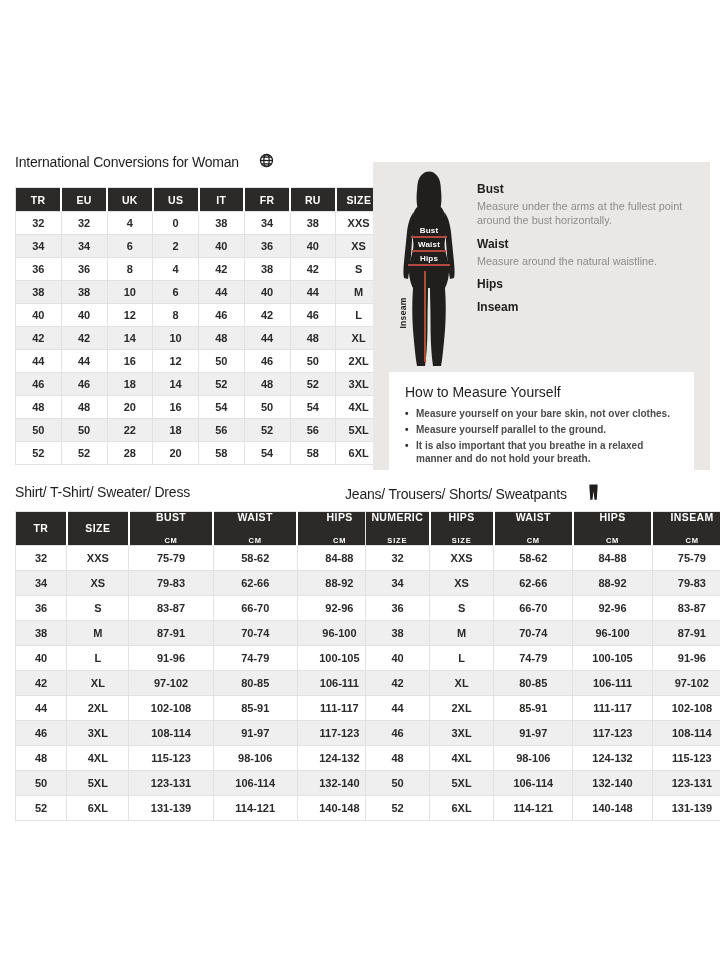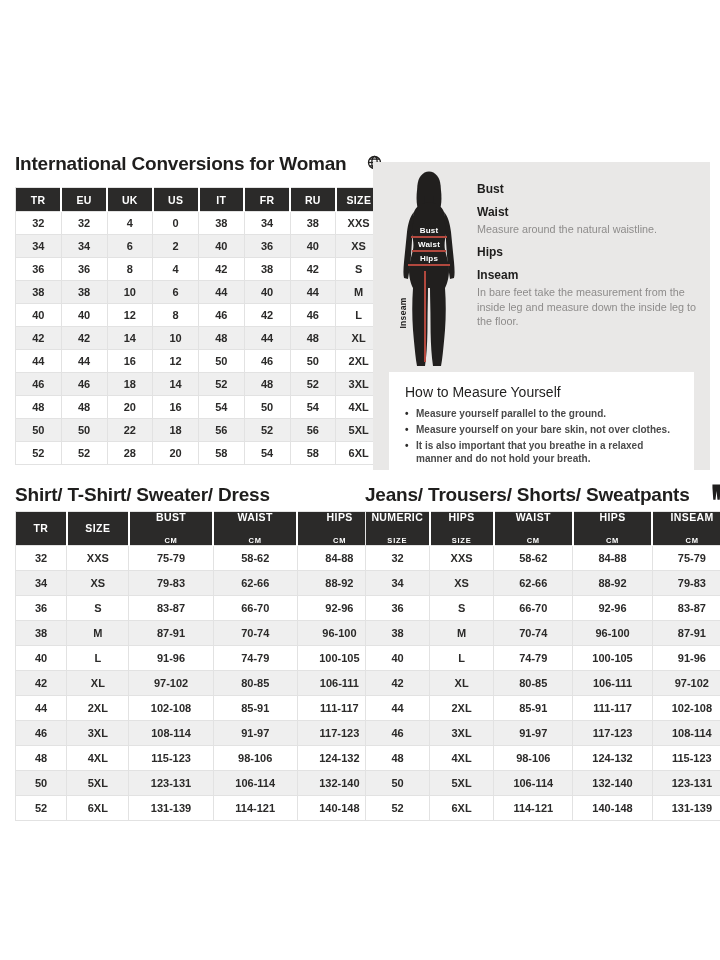--- a/index.html
+++ b/index.html
@@ -6,21 +6,21 @@
   html, body { background: #ffffff; }
   body {
     width: 720px; height: 960px; position: relative;
     font-family: "Liberation Sans", sans-serif; color: #2b2a29;
   }
   .abs { position: absolute; }
 
   
   .section-title {
     display: flex; align-items: center; gap: 20px;
-    font-size: 19px; font-weight: 700; letter-spacing: -0.2px; color: #1f1e1d;
+    font-size: 14px; font-weight: 400; letter-spacing: -0.2px; color: #1f1e1d;
     white-space: nowrap;
   }
   .section-title svg { flex: 0 0 auto; }
 
   
   table.sizes {
     border-collapse: collapse; table-layout: fixed; width: 367px;
     border: 1px solid #e2e2e2;
   }
   table.sizes th {
@@ -249,39 +249,39 @@
       <div class="fig-line" style="top:80px; left:25px; width:34px; background:#b2483e;"></div>
       <div class="fig-label" style="top:84px;">Hips</div>
       <div class="fig-line" style="top:94px; left:21px; width:42px; background:#b2483e;"></div>
       <div class="inseam-line" style="left:37px; top:101px; height:91px; background:#b2483e;"></div>
       <div class="inseam-label">Inseam</div>
     </div>
 
     <div class="abs m-text">
       <div class="m-item">
         <div class="m-label">Bust</div>
+        <div class="m-desc">Measure under the arms at the fullest point around the bust horizontally.</div>
       </div>
       <div class="m-item">
         <div class="m-label">Waist</div>
         <div class="m-desc">Measure around the natural waistline.</div>
       </div>
       <div class="m-item">
         <div class="m-label">Hips</div>
       </div>
       <div class="m-item">
         <div class="m-label">Inseam</div>
-        <div class="m-desc">In bare feet take the measurement from the inside leg and measure down the inside leg to the floor.</div>
       </div>
     </div>
 
     <div class="abs howto">
       <div class="howto-title">How to Measure Yourself</div>
       <ul>
+        <li>Measure yourself on your bare skin, not over clothes.</li>
         <li>Measure yourself parallel to the ground.</li>
-        <li>Measure yourself on your bare skin, not over clothes.</li>
         <li>It is also important that you breathe in a relaxed manner and do not hold your breath.</li>
       </ul>
     </div>
   </div>
 
   <div class="abs section-title" style="left:15px; top:484px;flex-direction:column;">
     <span>Shirt/ T-Shirt/ Sweater/ Dress</span>
     <span>
       <svg width="18" height="15" viewBox="0 0 24 20" fill="#1f1e1d">
         <path d="M7,1 L10,0 C10,2.6 14,2.6 14,0 L17,1 L23,5 L21,9.2 L17,7.6 L17,19 L7,19 L7,7.6 L3,9.2 L1,5 Z"></path>
@@ -391,21 +391,21 @@
         <tr>
           <td>52</td>
           <td>6XL</td>
           <td>131-139</td>
           <td>114-121</td>
           <td>140-148</td>
         </tr>
       </tbody>
   </table>
 
-  <div class="abs section-title" style="left:365px; top:484px;align-items:center;">
+  <div class="abs section-title" style="left:345px; top:484px;align-items:center;">
     <span>Jeans/ Trousers/ Shorts/ Sweatpants</span>
     <span>
       <svg width="13" height="17" viewBox="0 0 16 20" fill="#1f1e1d">
         <path d="M3,0 L13,0 L13,4 L12,19 L9.2,19 L8,8 L6.8,19 L4,19 L3,4 Z"></path>
       </svg>
     </span>
   </div>
 
   <table class="abs sizes t-five t-bottoms" style="left:365px; top:511px;">
     <thead>

